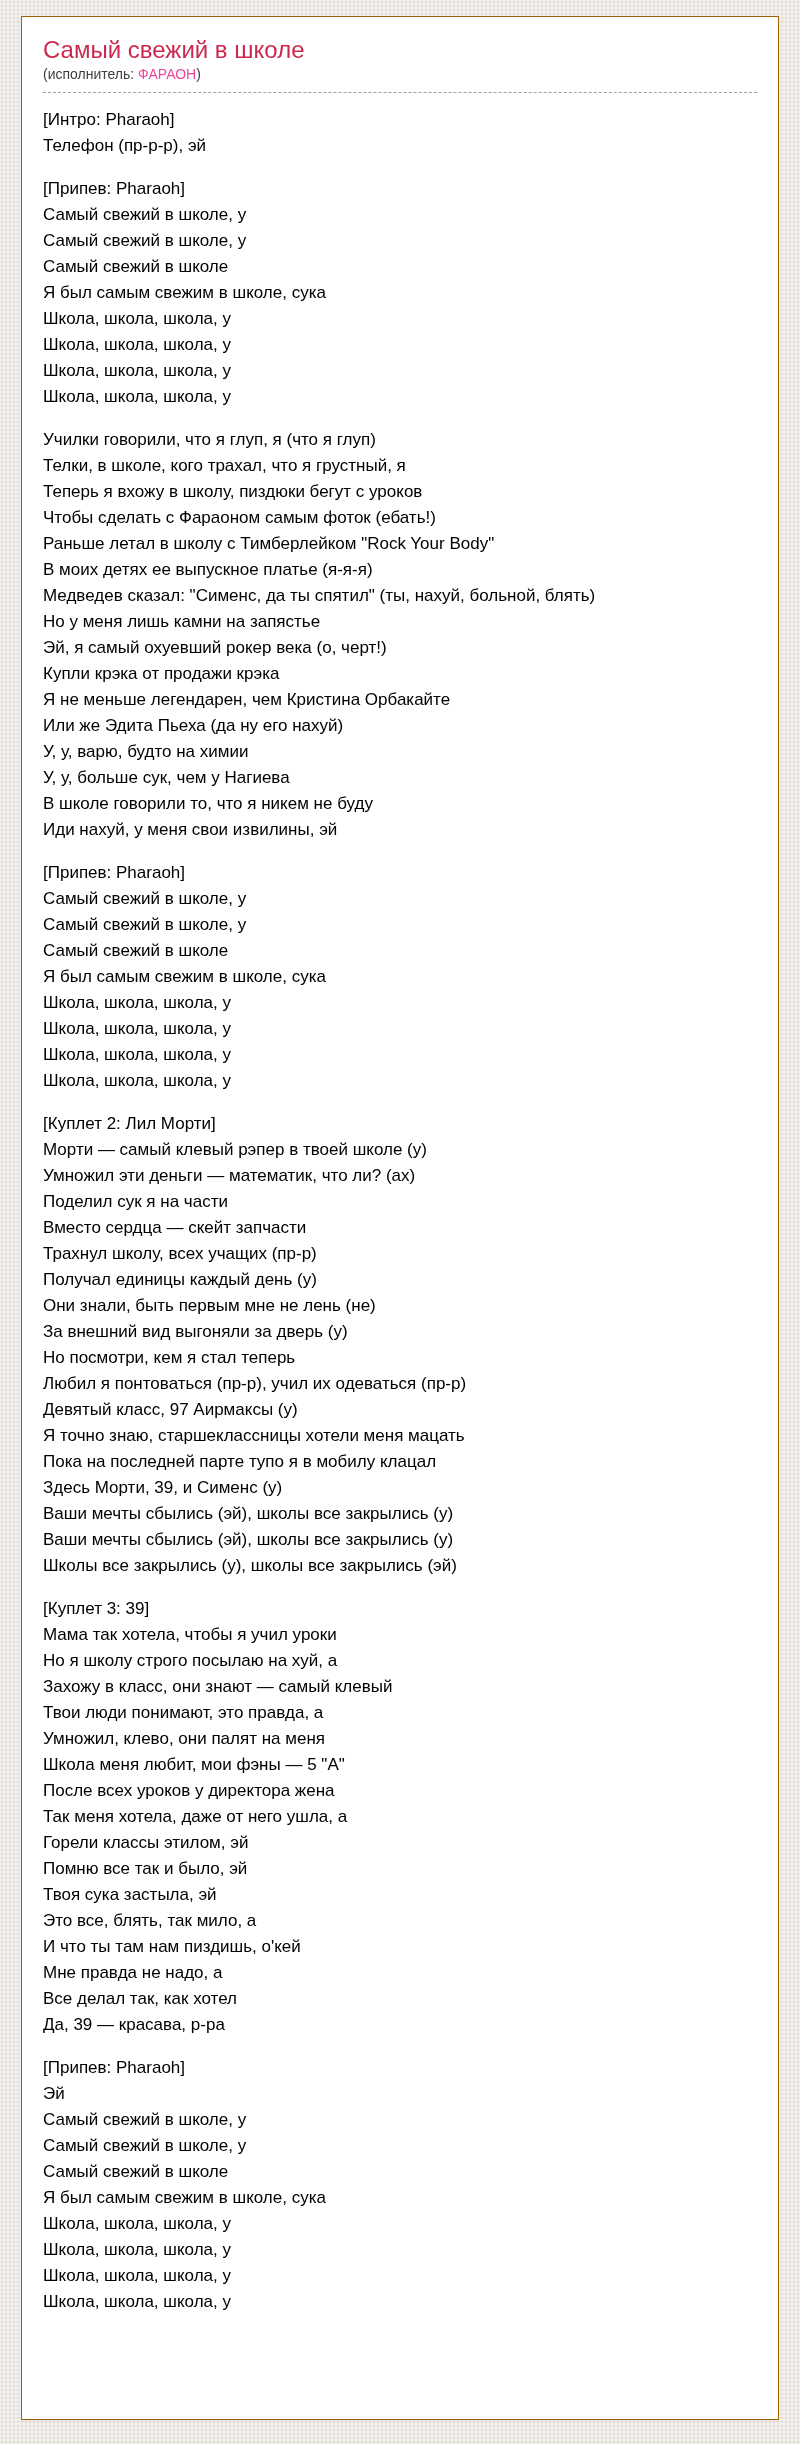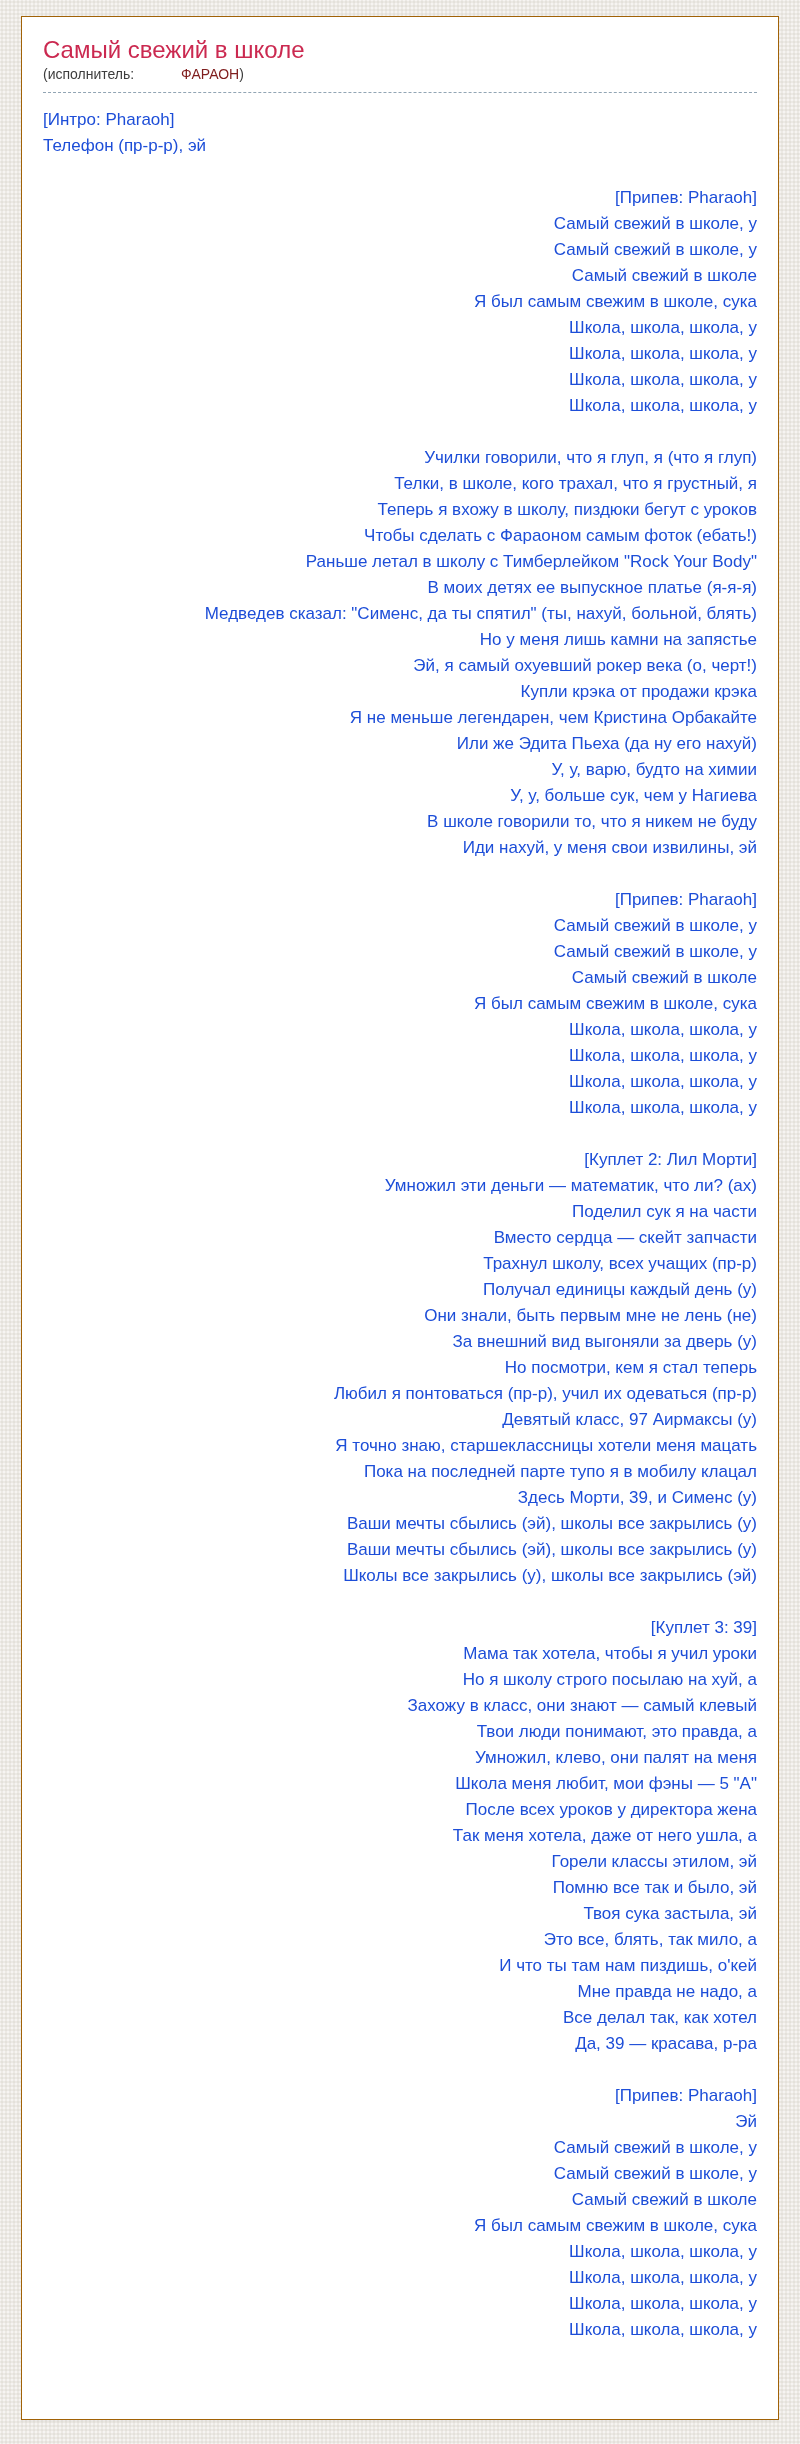--- a/index.html
+++ b/index.html
@@ -31,32 +31,31 @@
     margin-bottom: 3px;
   }
   .artist-line {
     font-size: 14px;
     line-height: 17px;
     color: #3d3d3d;
     padding-bottom: 9px;
     border-bottom: 1px dashed #92a5b4;
   }
   .artist-link {
-    color: #7f1d1d;
+    color: #ec4899;
     text-decoration: none;
     cursor: pointer;
-    margin-left: 43px;
   }
   .lyrics {
     margin-top: 14px;
     font-size: 17px;
     line-height: 26px;
-    color: #1d4ed8;
+    color: #000000;
   }
-  .stanza + .stanza { margin-top: 26px; text-align: right; }
+  .stanza + .stanza { margin-top: 17px; }
   .line { white-space: pre; }
 </style>
 </head>
 <body>
 
 <div class="card">
   <h1 class="page-title">Самый свежий в школе</h1>
   <div class="artist-line">
     <span>(исполнитель: </span><a class="artist-link">ФАРАОН</a><span>)</span>
   </div>
@@ -100,20 +99,21 @@
         <div class="line">Самый свежий в школе, у</div>
         <div class="line">Самый свежий в школе</div>
         <div class="line">Я был самым свежим в школе, сука</div>
         <div class="line">Школа, школа, школа, у</div>
         <div class="line">Школа, школа, школа, у</div>
         <div class="line">Школа, школа, школа, у</div>
         <div class="line">Школа, школа, школа, у</div>
       </div>
       <div class="stanza">
         <div class="line">[Куплет 2: Лил Морти]</div>
+        <div class="line">Морти — самый клевый рэпер в твоей школе (у)</div>
         <div class="line">Умножил эти деньги — математик, что ли? (ах)</div>
         <div class="line">Поделил сук я на части</div>
         <div class="line">Вместо сердца — скейт запчасти</div>
         <div class="line">Трахнул школу, всех учащих (пр-р)</div>
         <div class="line">Получал единицы каждый день (у)</div>
         <div class="line">Они знали, быть первым мне не лень (не)</div>
         <div class="line">За внешний вид выгоняли за дверь (у)</div>
         <div class="line">Но посмотри, кем я стал теперь</div>
         <div class="line">Любил я понтоваться (пр-р), учил их одеваться (пр-р)</div>
         <div class="line">Девятый класс, 97 Аирмаксы (у)</div>

